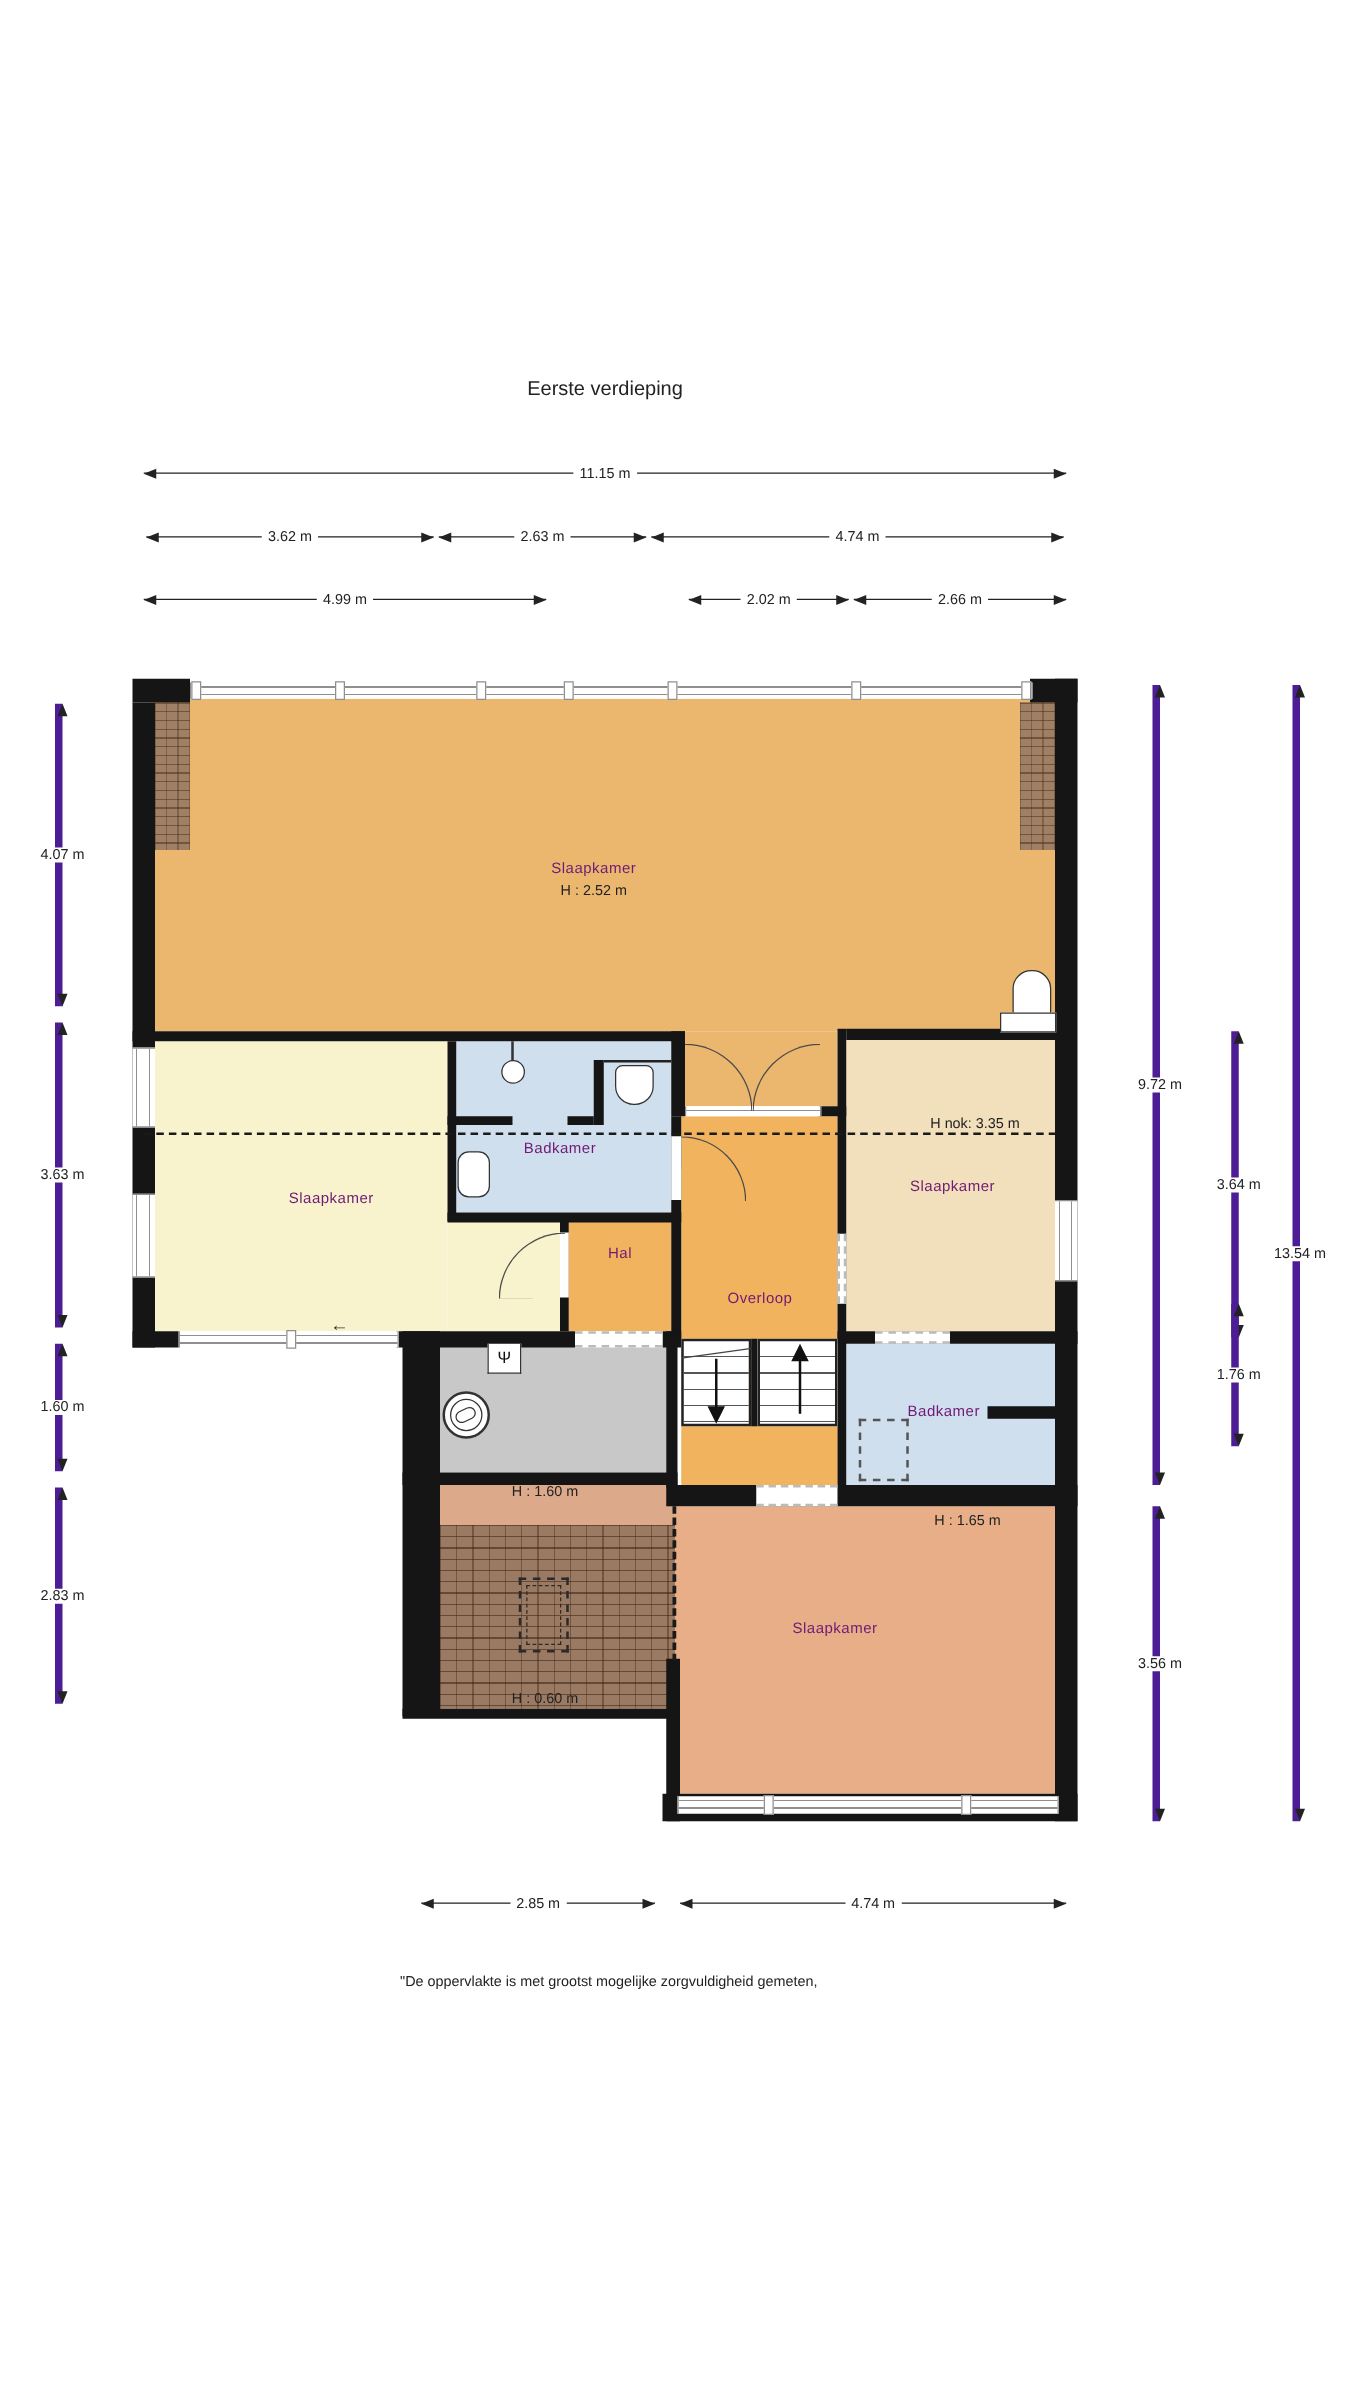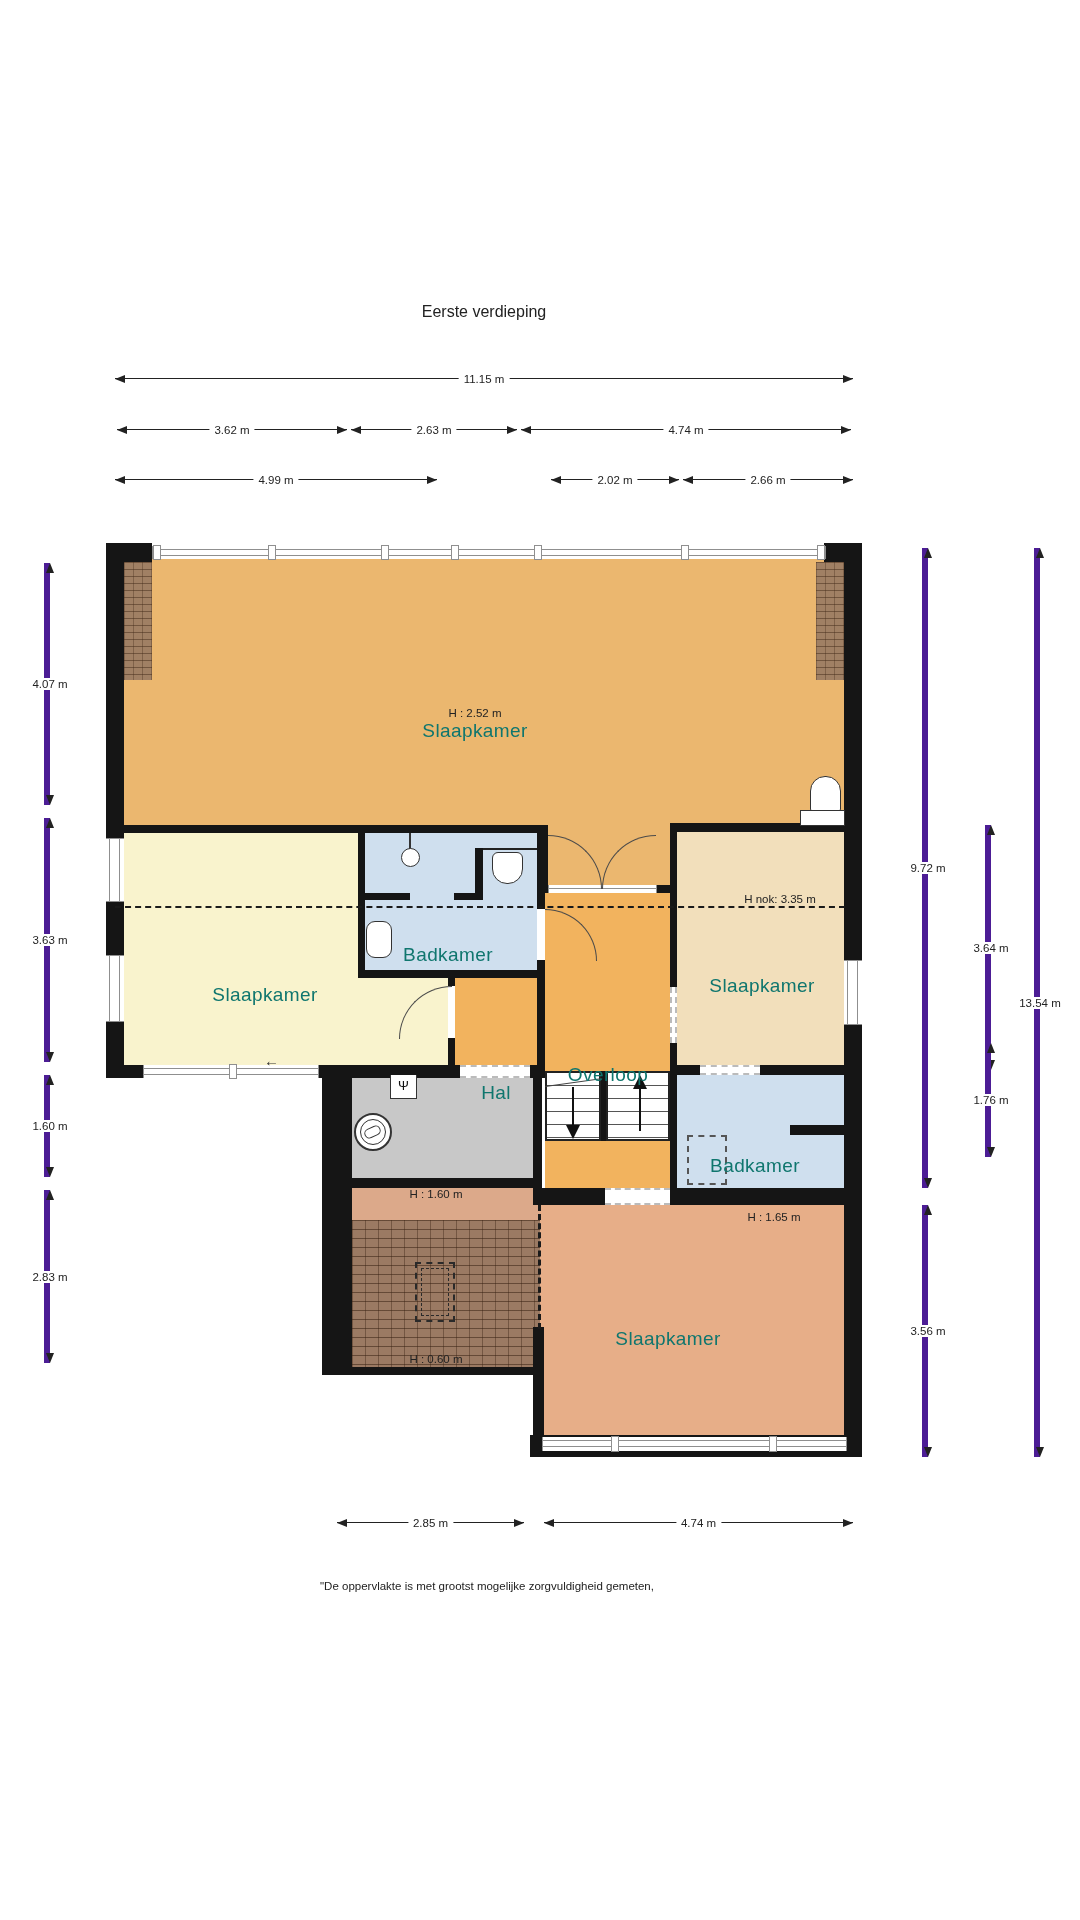--- a/index.html
+++ b/index.html
@@ -2,21 +2,21 @@
 <html style="--wall: #151515; --room-orange: #ebb76f; --room-landing: #f2b35e; --room-yellow: #f9f3cd; --room-blue: #cfdfee; --room-beige: #f2dfbb; --room-terra: #e7ae88; --room-gray: #c8c8c8; --terra-light: #dca98a;"><head>
 <meta charset="utf-8">
 <style>
   html,body{margin:0;padding:0;background:#fff;}
   #canvas{position:relative;width:1080px;height:1920px;background:#fff;overflow:hidden;
           font-family:"Liberation Sans", sans-serif;color:#222;}
   .abs{position:absolute;}
   .wall{position:absolute;background:var(--wall,#151515);}
   .floor{position:absolute;}
   .title{position:absolute;transform:translate(-50%,-50%);font-size:16px;color:#222;white-space:nowrap;}
-  .room-label{position:absolute;transform:translate(-50%,-50%);font-size:19px;color:#0f766e;white-space:nowrap;letter-spacing:.4px;margin-top:37px;}
+  .room-label{position:absolute;transform:translate(-50%,-50%);font-size:12px;color:#701a75;white-space:nowrap;letter-spacing:.4px;}
   .h-label{position:absolute;transform:translate(-50%,-50%);font-size:11.5px;color:#222;white-space:nowrap;}
   
   .win-v{position:absolute;background-color:#fff;border-top:1px solid #8f8f8f;border-bottom:1px solid #8f8f8f;
     background-image:linear-gradient(to right,transparent 3px,#8f8f8f 3px,#8f8f8f 4px,transparent 4px,transparent 13px,#8f8f8f 13px,#8f8f8f 14px,transparent 14px);}
   .win-h{position:absolute;background-color:#fff;border-left:1px solid #8f8f8f;border-right:1px solid #8f8f8f;
     background-image:linear-gradient(to bottom,transparent 3px,#8f8f8f 3px,#8f8f8f 4px,transparent 4px,transparent 9px,#8f8f8f 9px,#8f8f8f 10px,transparent 10px);}
   .tick{position:absolute;width:6px;top:-1px;bottom:-1px;background:#fff;border:1px solid #8f8f8f;}
   .open-plain{position:absolute;background:#fff;}
   .open-dash-h{position:absolute;background:#fff;border-top:2px dashed #bbb;border-bottom:2px dashed #bbb;box-sizing:border-box;}
   .open-dash-v{position:absolute;background:#fff;border-left:2px dashed #bbb;border-right:2px dashed #bbb;box-sizing:border-box;}
@@ -174,21 +174,21 @@
   </div>
 
   <div class="dashline" style="left:115px;top:906px;width:730px;"></div>
 
   <div class="left-arrow-glyph" style="left:264px;top:1056px;">←</div>
 
   <div class="room-label" style="left:475px;top:694px;">Slaapkamer</div>
   <div class="h-label" style="left:475px;top:713px;">H : 2.52 m</div>
   <div class="room-label" style="left:448px;top:918px;">Badkamer</div>
   <div class="room-label" style="left:265px;top:958px;">Slaapkamer</div>
-  <div class="room-label" style="left:496px;top:1056px;">Hal</div>
+  <div class="room-label" style="left:496px;top:1002px;">Hal</div>
   <div class="room-label" style="left:608px;top:1038px;">Overloop</div>
   <div class="room-label" style="left:762px;top:949px;">Slaapkamer</div>
   <div class="h-label" style="left:780px;top:899px;text-align:right;">H nok: 3.35 m</div>
   <div class="room-label" style="left:755px;top:1129px;">Badkamer</div>
   <div class="room-label" style="left:668px;top:1302px;">Slaapkamer</div>
   <div class="h-label" style="left:774px;top:1217px;">H : 1.65 m</div>
   <div class="h-label" style="left:436px;top:1194px;text-align:center;">H : 1.60 m</div>
   <div class="h-label" style="left:436px;top:1359px;">H : 0.60 m</div>
 
   <div class="dim-h" style="left:115px;top:378px;width:738px;">

